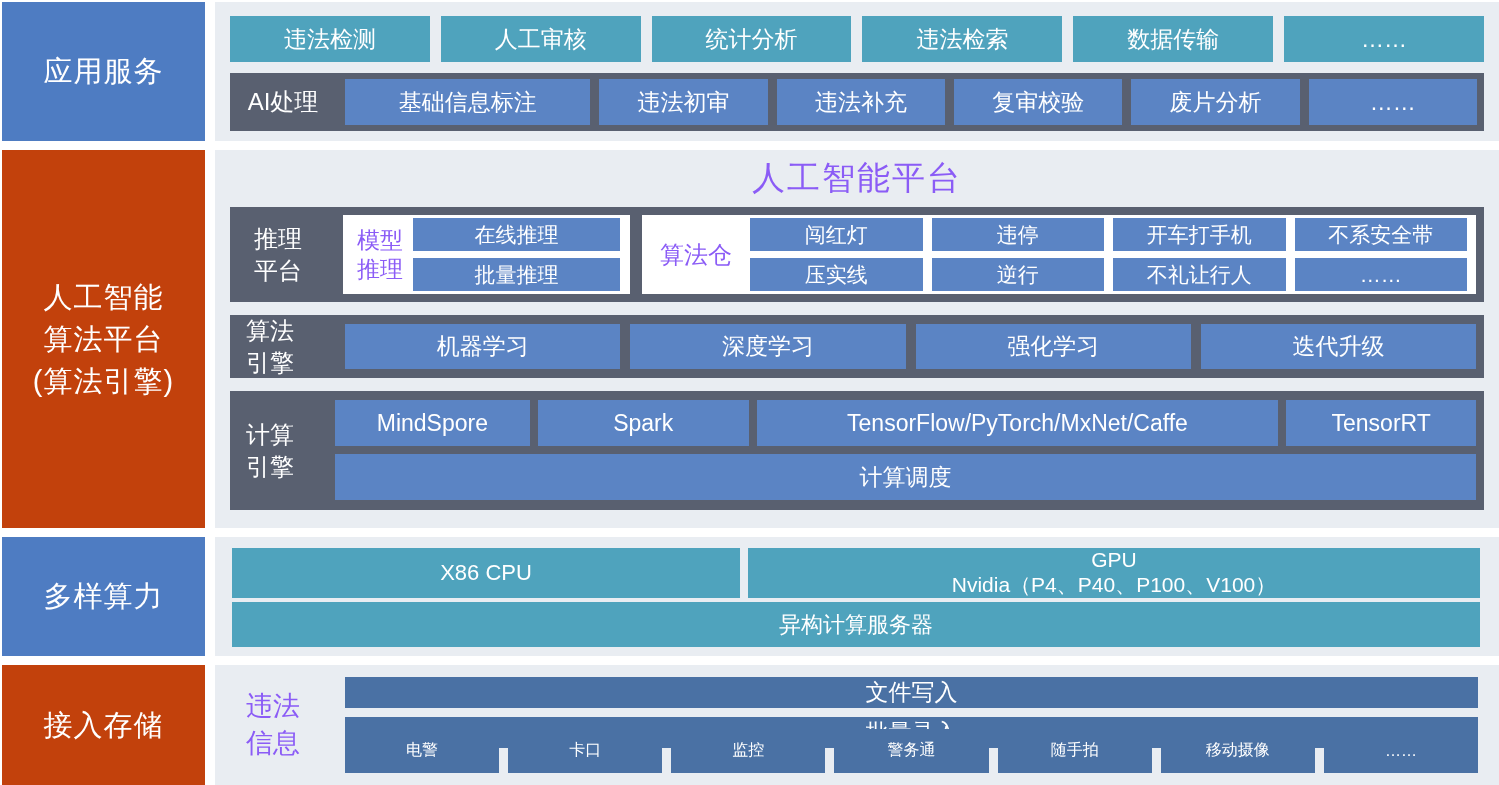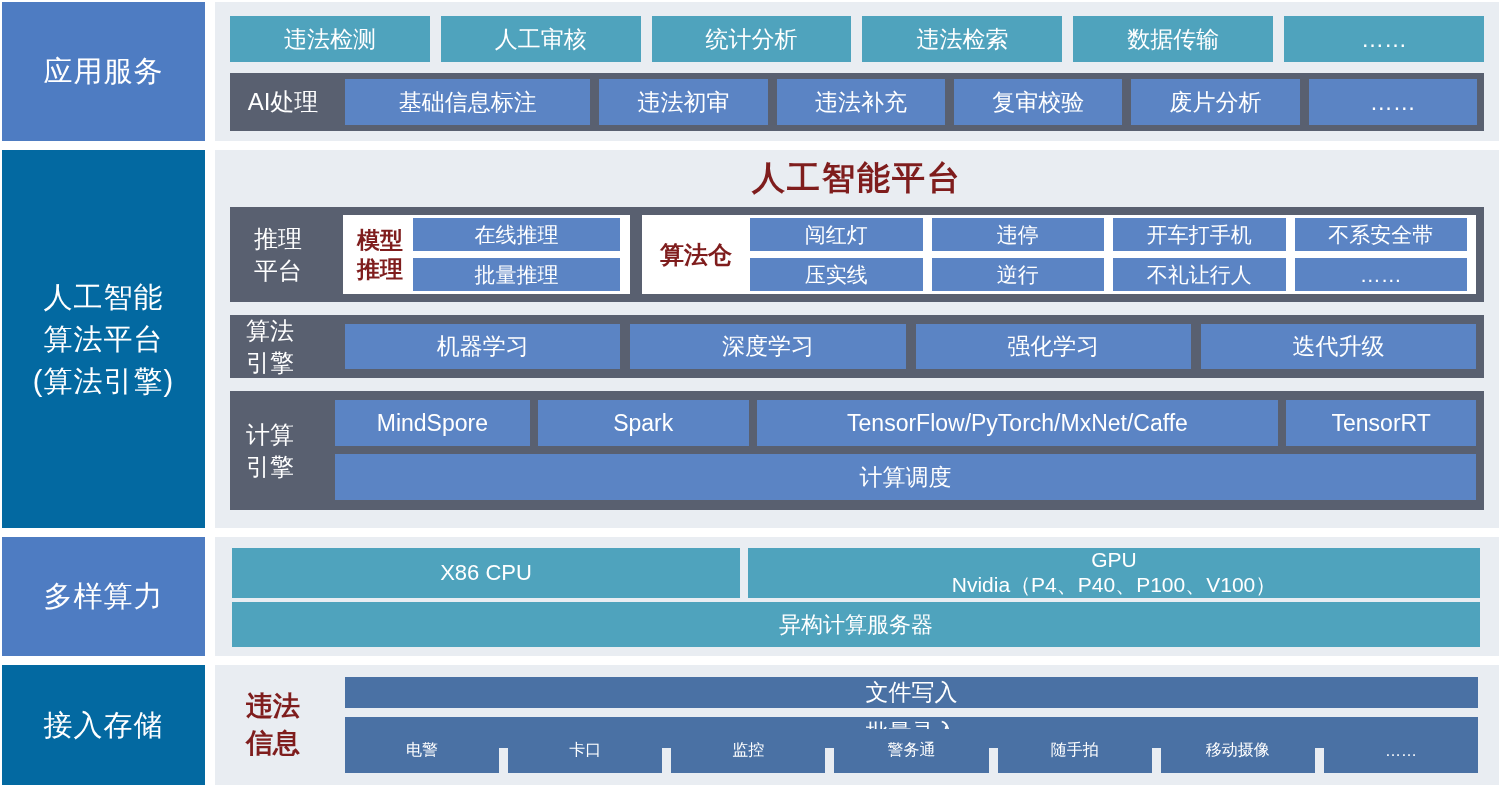--- a/index.html
+++ b/index.html
@@ -16,29 +16,29 @@
   .band2 { height: 378px; }
   .band3 { height: 119px; }
   .band4 { height: 120px; }
 
   .side {
     flex: 0 0 203px; margin-left: 2px;
     display: flex; flex-direction: column; align-items: center; justify-content: center;
     font-size: 29px; letter-spacing: 1px; line-height: 1.45; text-align: center;
   }
   .side.light { background: #4e7cc2; }
-  .side.steel { background: #0369a1; }
+  .side.steel { background: #c2410c; }
 
   .panel { flex: 1 1 auto; background: #e9edf2; min-width: 0; }
 
   .btn { display: flex; align-items: center; justify-content: center; white-space: nowrap; }
   .teal { background: #4fa3bd; }
   .blue { background: #5b84c4; }
   .steelbtn { background: #4a71a4; }
-  .darktext { color: #7f1d1d; font-weight: bold; }
+  .darktext { color: #8b5cf6; }
 
   
   .panel1 { display: flex; flex-direction: column; justify-content: space-between; padding: 14px 15px 10px; }
   .services-row { display: flex; gap: 11px; height: 46px; }
   .service-btn { flex: 1; font-size: 23px; }
   .ai-row { height: 58px; background: #596070; display: flex; align-items: center; gap: 9px; padding-right: 7px; }
   .ai-label { flex: 0 0 106px; text-align: center; font-size: 24px; }
   .ai-step { height: 46px; flex: 168; font-size: 23px; }
   .ai-step.wide { flex: 245; }
 

